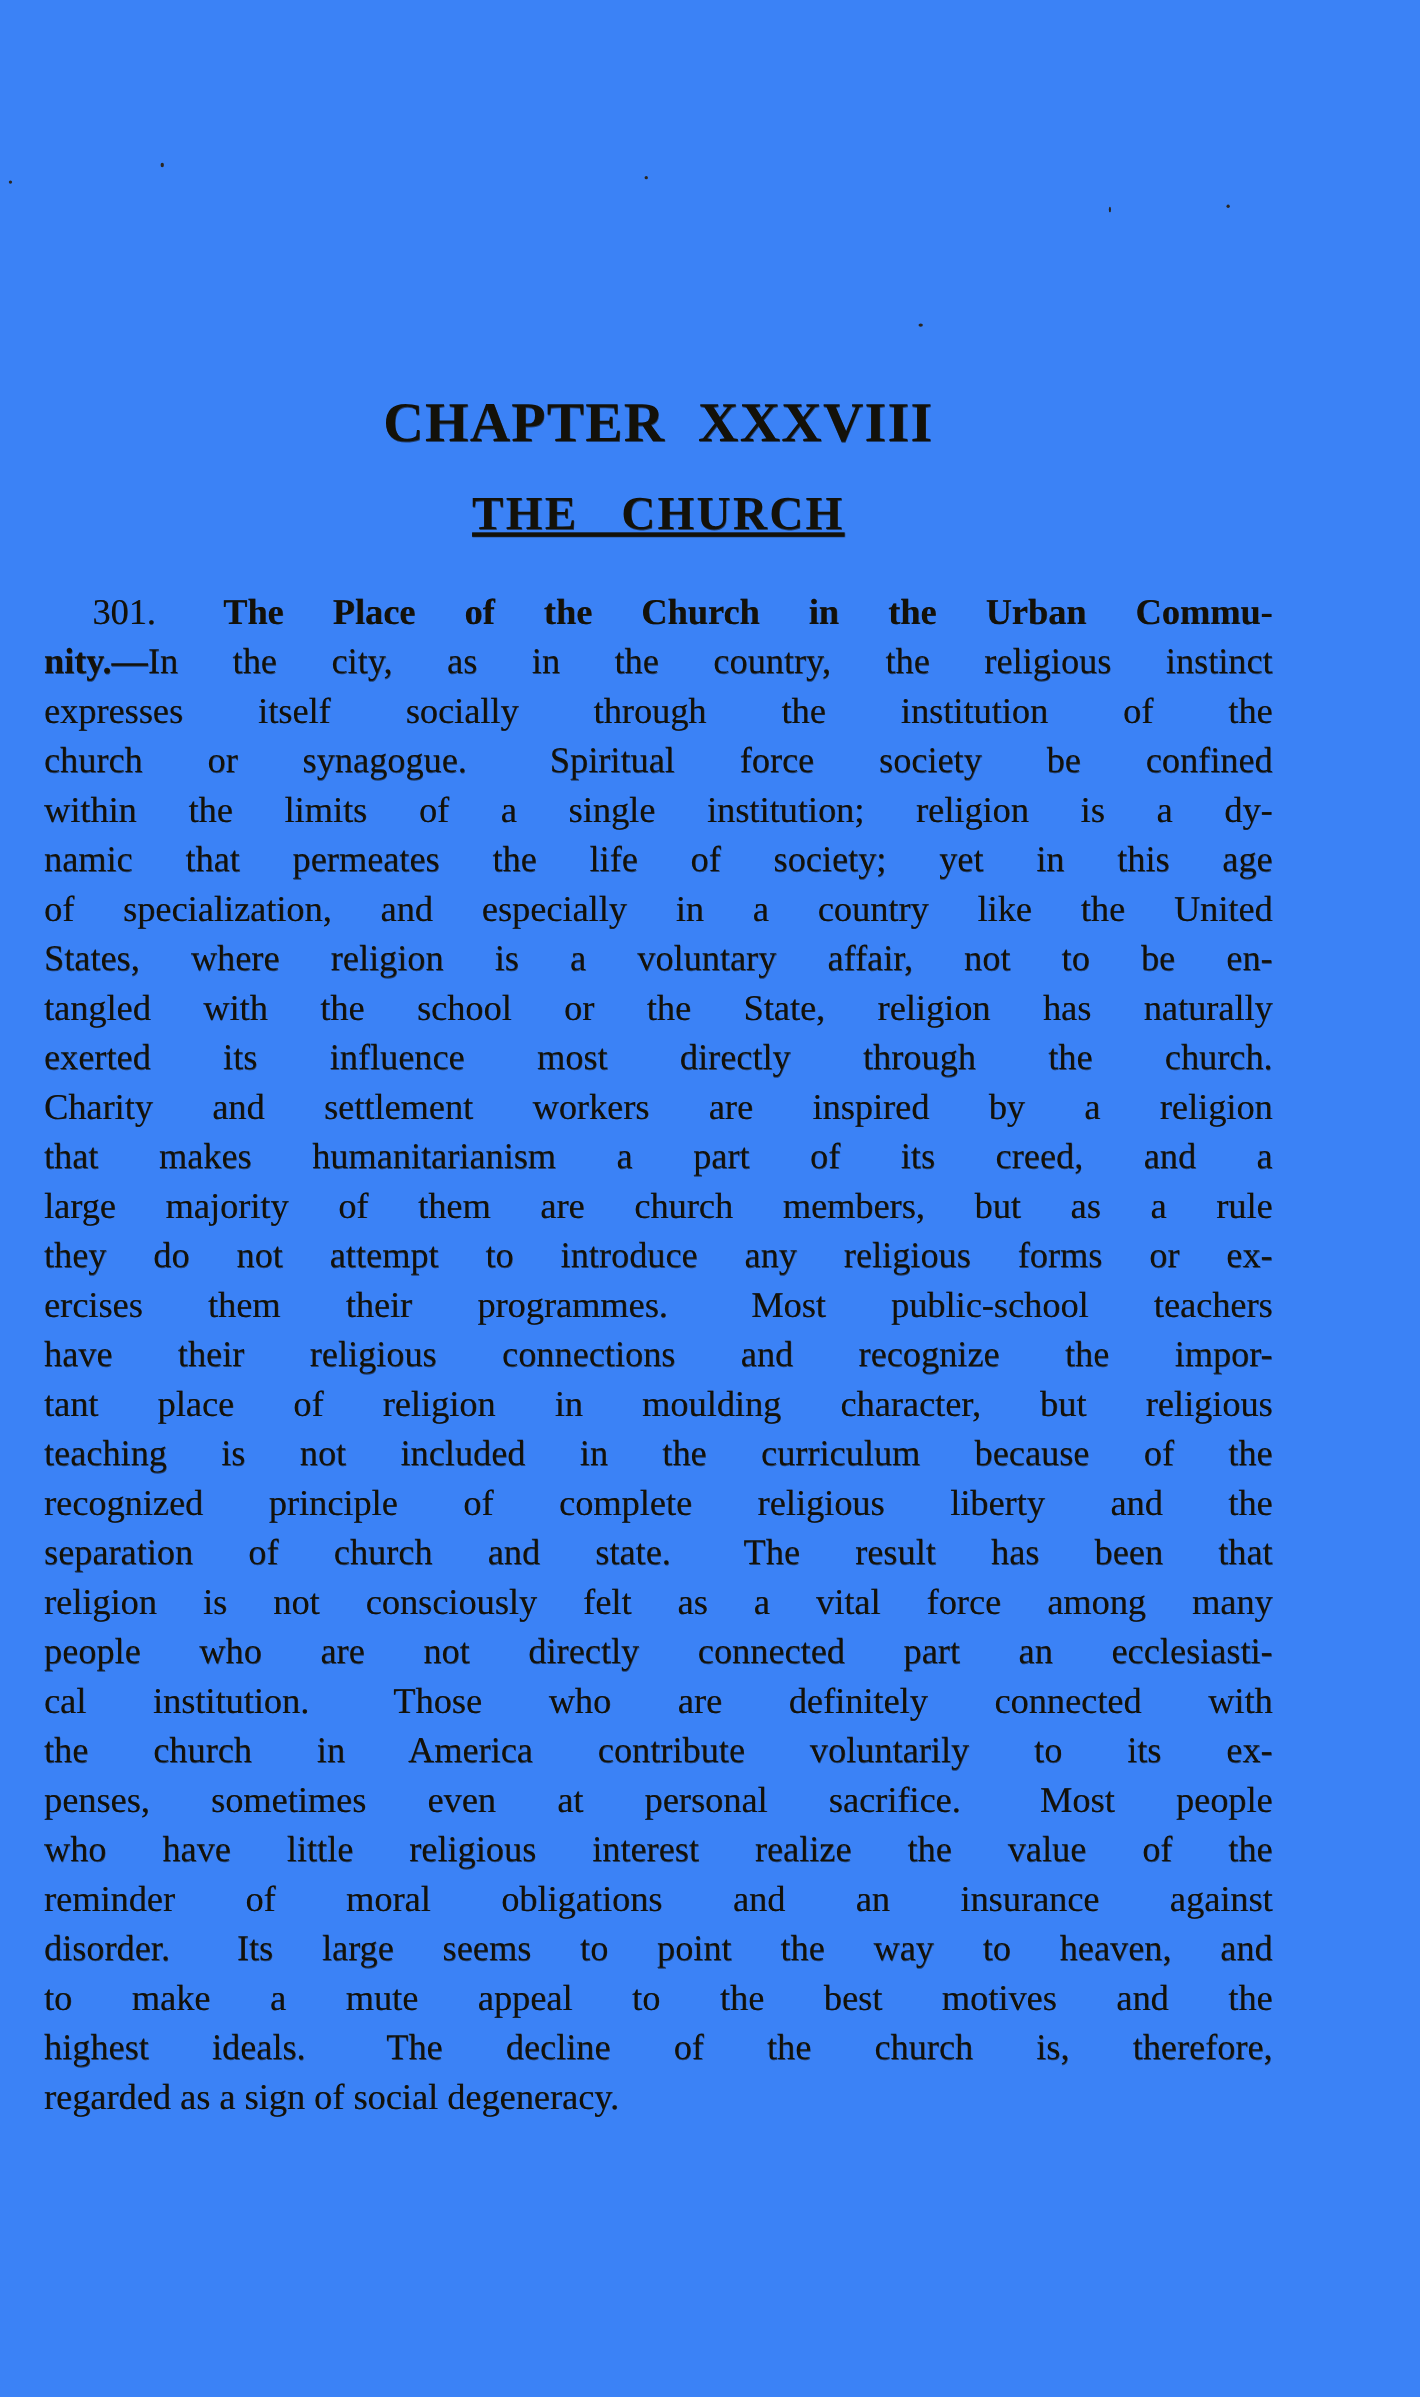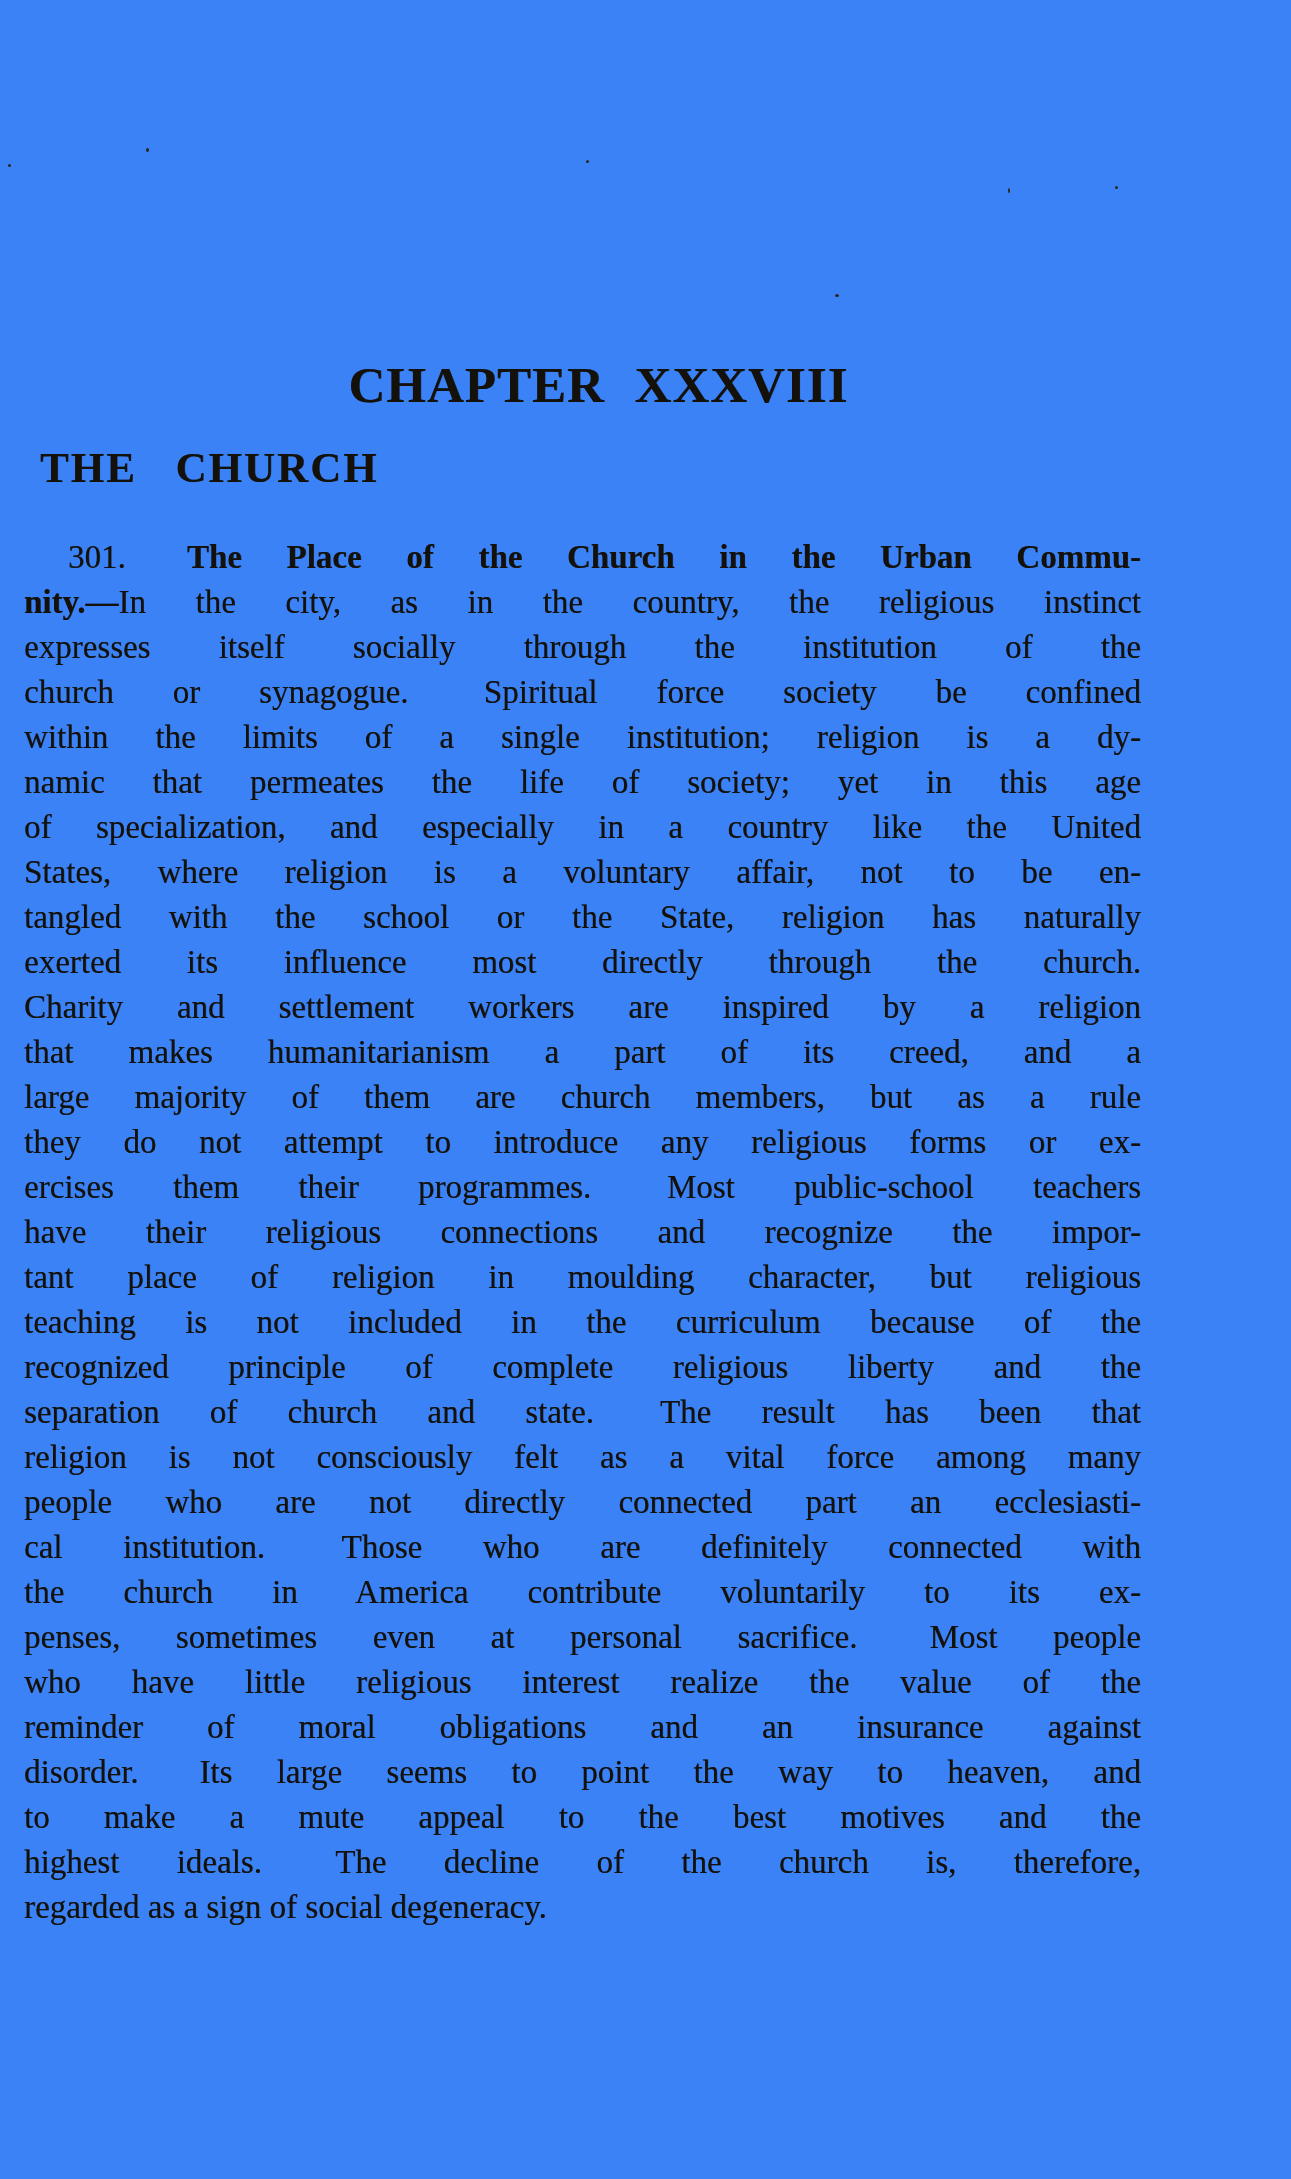--- a/index.html
+++ b/index.html
@@ -27,31 +27,32 @@
     line-height: 1;
     font-weight: 700;
     letter-spacing: 1px;
     word-spacing: 16px;
   }
   .chapter-title {
     position: absolute;
     top: 446px;
     left: 40px;
     width: 1117px;
-    text-align: left;
+    text-align: center;
     font-size: 43px;
     line-height: 1;
     font-weight: 700;
     letter-spacing: 2px;
     word-spacing: 26px;
+    text-decoration: underline;
   }
   .body-text {
     position: absolute;
     top: 535px;
-    left: 24px;
+    left: 40px;
     width: 1117px;
     font-size: 33px;
     line-height: 45px;
   }
   .line {
     text-align: justify;
     text-align-last: justify;
     white-space: normal;
   }
   .line.indent { text-indent: 44px; }

